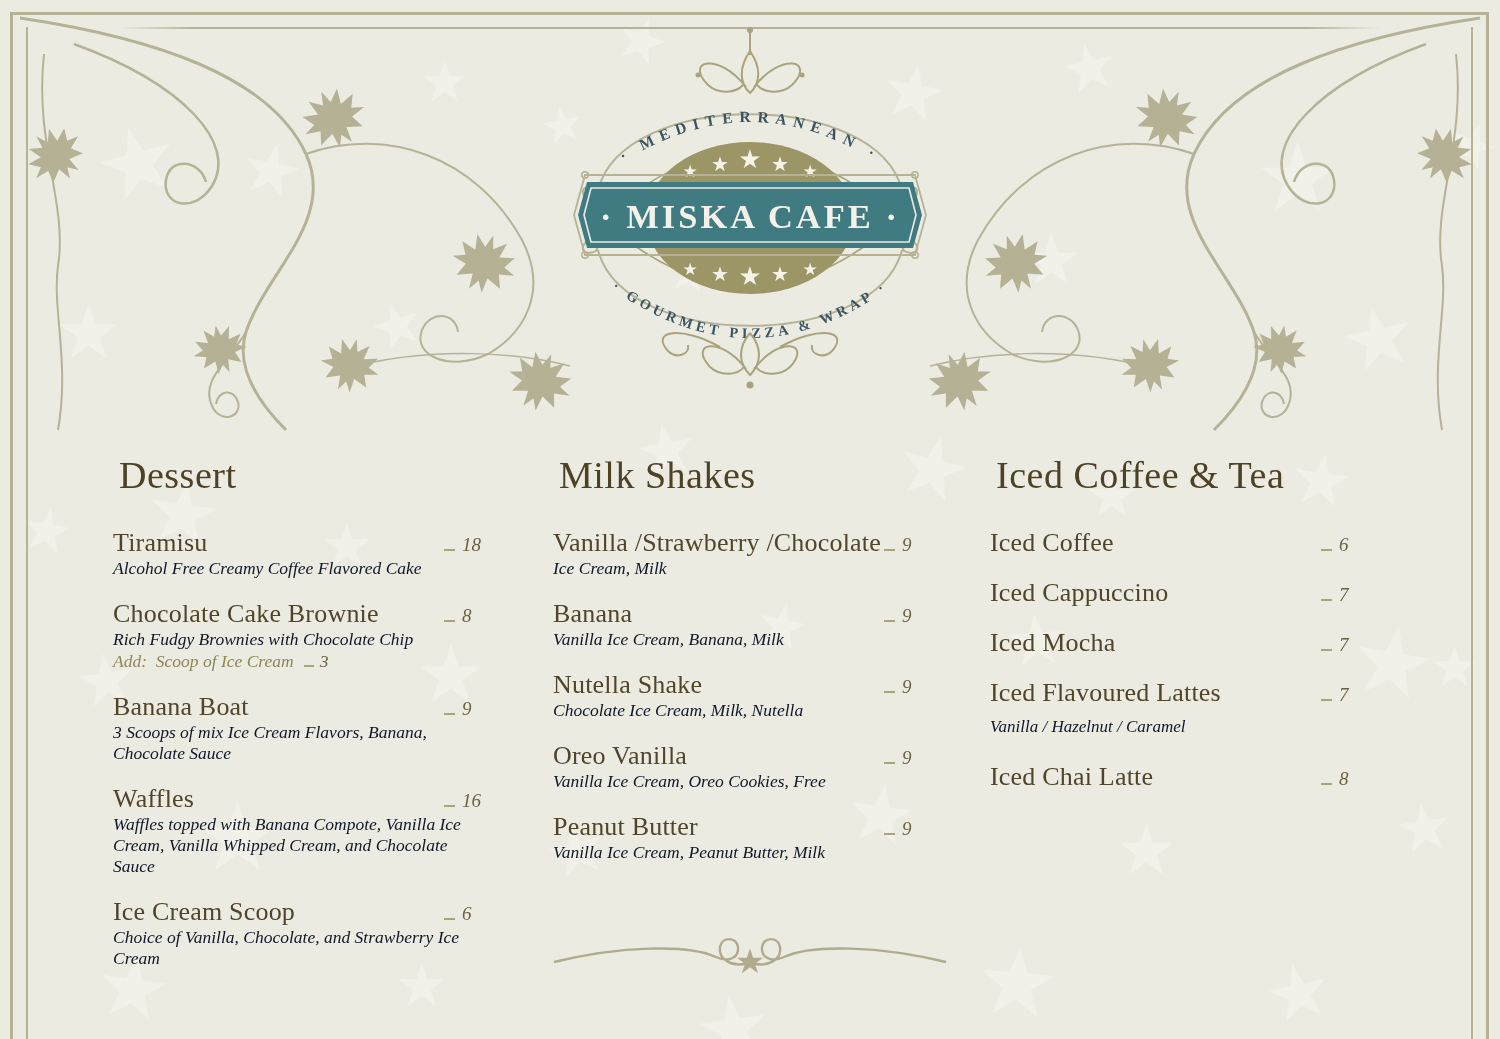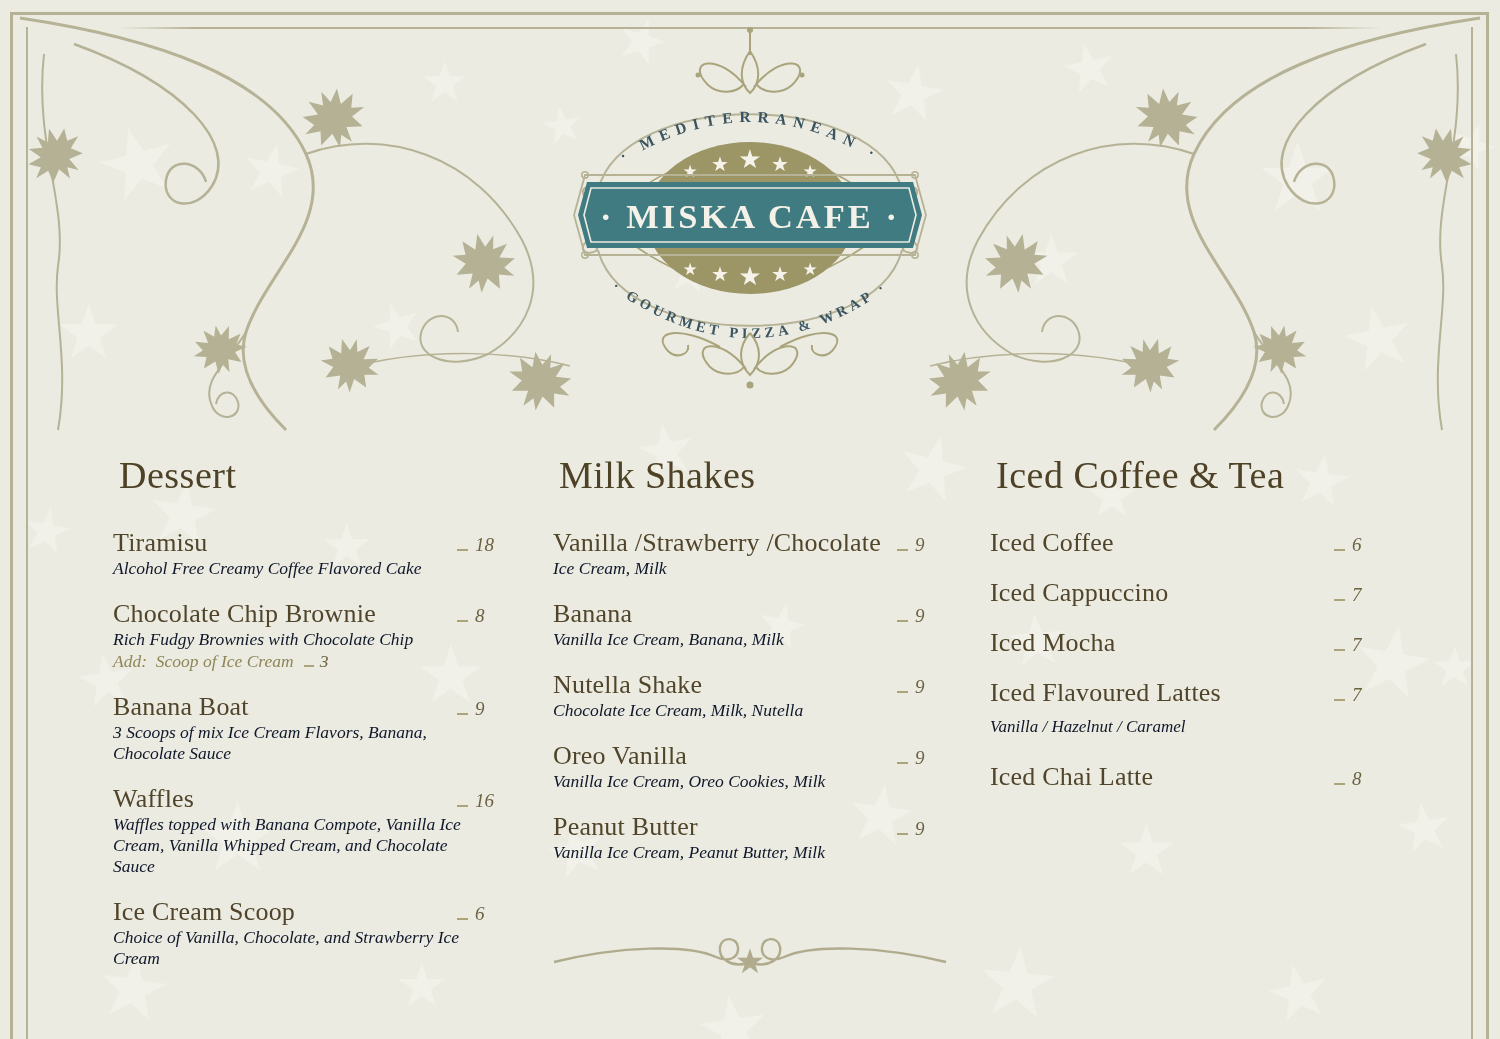--- a/index.html
+++ b/index.html
@@ -42,21 +42,21 @@
   .col-0{left:113px;} .col-1{left:553px;} .col-2{left:990px;}
   .section-title{
     font-size:38px;line-height:47px;margin:0 0 28px 6px;
     font-weight:normal;color:#4D4226;letter-spacing:.5px;
   }
   .menu-item{position:relative;margin-bottom:19px;}
   .item-name{
     display:block;font-size:26px;line-height:31px;color:#50452A;
     padding-right:48px;letter-spacing:.2px;
   }
-  .item-price{position:absolute;right:0;top:7px;width:36px;display:flex;align-items:center;}
+  .item-price{position:absolute;right:13px;top:7px;width:36px;display:flex;align-items:center;}
   .price-dash{width:11px;height:2px;background:#ABA478;margin-right:7px;margin-top:9px;flex:none;}
   .price-num{font-style:italic;font-size:19px;color:#6B6241;}
   .item-desc{font-style:italic;font-size:17.5px;line-height:21px;color:#0f172a;max-width:356px;}
   .item-addon{display:flex;align-items:center;font-style:italic;font-size:17.5px;line-height:22px;color:#8E8657;}
   .addon-label{white-space:pre-wrap;text-align:right;}
   .item-addon .price-dash{width:10px;margin:9px 6px 0 10px;}
   .item-addon .price-num{font-size:17.5px;}
   .col-2 .item-desc{margin-top:8px;font-size:17px;}
   .col-2 .menu-item:last-child{margin-top:24px;}
 </style>
@@ -225,21 +225,21 @@
         <span class="price-dash"></span>
         <span class="price-num">18</span>
       </span>
     </div>
     <div class="item-desc">Alcohol Free Creamy Coffee Flavored Cake</div>
 
   </div>
 
   <div class="menu-item">
     <div class="item-row">
-      <span class="item-name">Chocolate Chip Brownie</span>
+      <span class="item-name">Chocolate Cake Brownie</span>
       <span class="item-price">
         <span class="price-dash"></span>
         <span class="price-num">8</span>
       </span>
     </div>
     <div class="item-desc">Rich Fudgy Brownies with Chocolate Chip</div>
     <div class="item-addon">
       <span class="addon-label">Add:  Scoop of Ice Cream</span>
       <span class="price-dash"></span>
       <span class="price-num addon-num">3</span>
@@ -324,21 +324,21 @@
   </div>
 
   <div class="menu-item">
     <div class="item-row">
       <span class="item-name">Oreo Vanilla</span>
       <span class="item-price">
         <span class="price-dash"></span>
         <span class="price-num">9</span>
       </span>
     </div>
-    <div class="item-desc">Vanilla Ice Cream, Oreo Cookies, Milk</div>
+    <div class="item-desc">Vanilla Ice Cream, Oreo Cookies, Free</div>
 
   </div>
 
   <div class="menu-item">
     <div class="item-row">
       <span class="item-name">Peanut Butter</span>
       <span class="item-price">
         <span class="price-dash"></span>
         <span class="price-num">9</span>
       </span>

